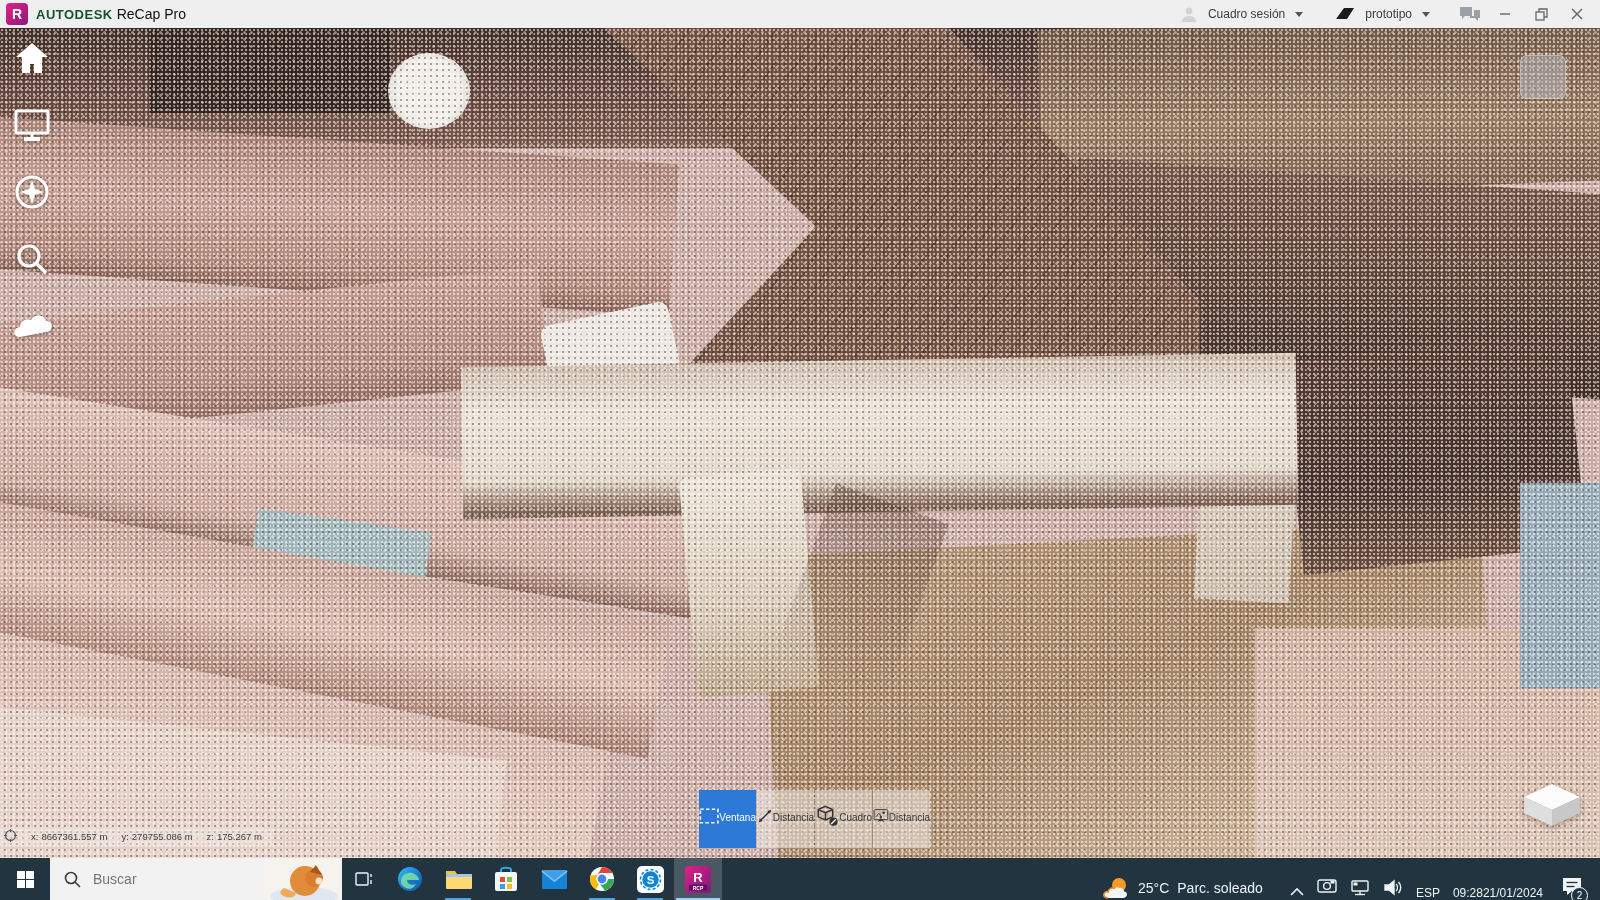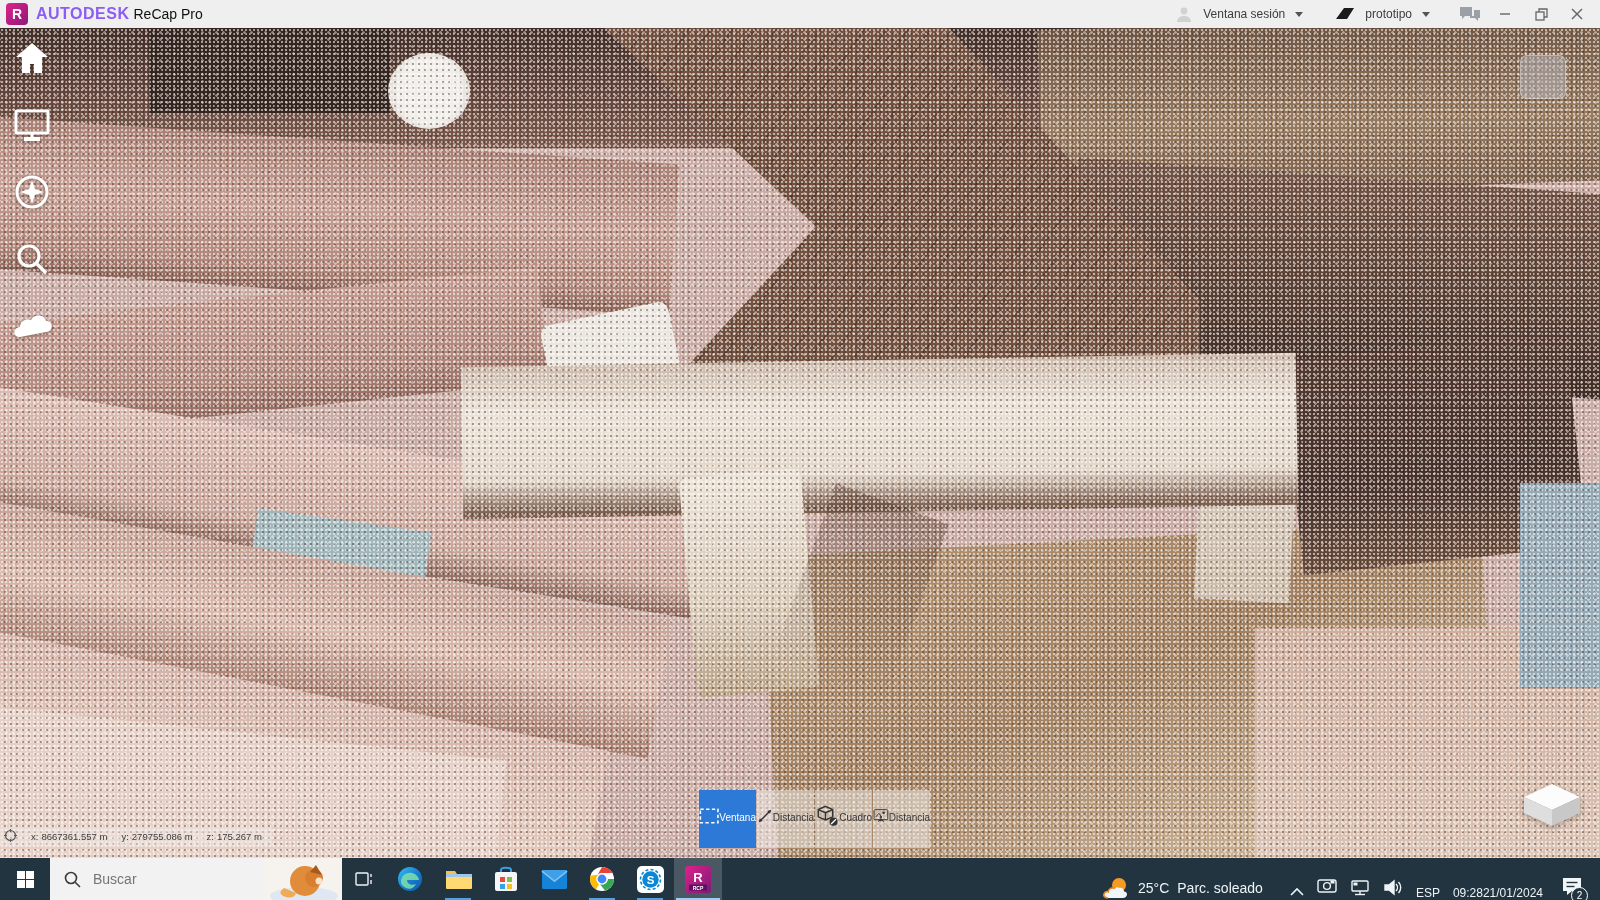--- a/index.html
+++ b/index.html
@@ -3,21 +3,21 @@
 <meta charset="utf-8">
 <style>
   html,body{margin:0;padding:0;}
   body{width:1600px;height:900px;overflow:hidden;font-family:"Liberation Sans",sans-serif;background:#000;}
   .screen{position:relative;width:1600px;height:900px;overflow:hidden;}
 
   
   .titlebar{position:absolute;left:0;top:0;width:1600px;height:28px;background:#efefef;display:flex;align-items:center;z-index:50;}
   .tb-left{display:flex;align-items:center;gap:8px;padding-left:6px;}
   .recap-logo{width:22px;height:22px;border-radius:4px;background:linear-gradient(135deg,#e0218a,#8c1a78);color:#fff;font-weight:bold;font-size:14px;display:flex;align-items:center;justify-content:center;}
-  .app-bold{font-weight:bold;font-size:16px;color:#8b5cf6;letter-spacing:.5px;text-align:right;}
+  .app-bold{font-weight:bold;font-size:13px;color:#14532d;letter-spacing:.5px;text-align:right;}
   .app-reg{font-size:14px;color:#111;margin-left:-4px;}
   .tb-center{position:absolute;left:0;right:0;text-align:center;font-size:12px;color:#8b8b8b;pointer-events:none;}
   .tb-right{margin-left:auto;display:flex;align-items:center;gap:10px;padding-right:10px;}
   .tb-right .txt{font-size:12px;color:#3c3c3c;}
   .caret{width:0;height:0;border-left:4px solid transparent;border-right:4px solid transparent;border-top:5px solid #555;}
   .winbtn{width:26px;height:20px;display:flex;align-items:center;justify-content:center;}
   .tb-icon{display:flex;align-items:center;justify-content:center;}
 
   
   .viewport{position:absolute;left:0;top:28px;width:1600px;height:830px;background:#c9aba3;overflow:hidden;}
@@ -82,21 +82,21 @@
       <span class="app-bold">AUTODESK</span>
       <span class="app-reg">ReCap Pro</span>
     </div>
     <div class="tb-right">
       <span class="tb-icon">
         <svg width="18" height="18" viewBox="0 0 18 18">
             <circle cx="9" cy="6" r="3.4" fill="#d2d2d2"></circle>
             <path d="M2 17c0-4 3-6 7-6s7 2 7 6z" fill="#d2d2d2"></path>
           </svg>
       </span>
-      <span class="txt">Ventana sesión</span>
+      <span class="txt">Cuadro sesión</span>
       <span class="caret"></span>
       <span class="tb-icon" style="margin-left:22px">
         <svg width="20" height="14" viewBox="0 0 20 14">
             <path d="M1 12 L9 1 L19 1 L12 12 Z M12 1 l7 0 -9 11 -4 0 Z" fill="#1b1b1b"></path>
           </svg>
       </span>
       <span class="txt">prototipo</span>
       <span class="caret"></span>
       <span class="tb-icon" style="margin-left:18px">
         <svg width="24" height="18" viewBox="0 0 24 18">

